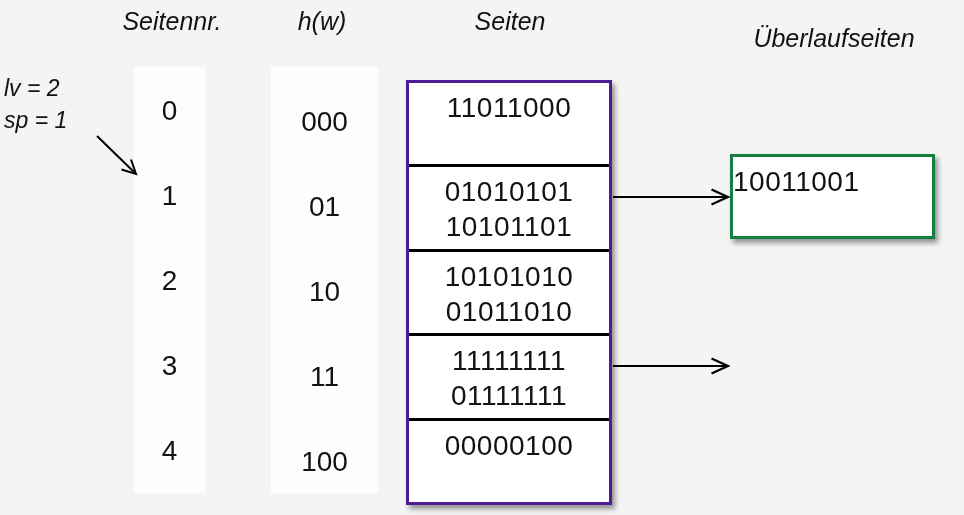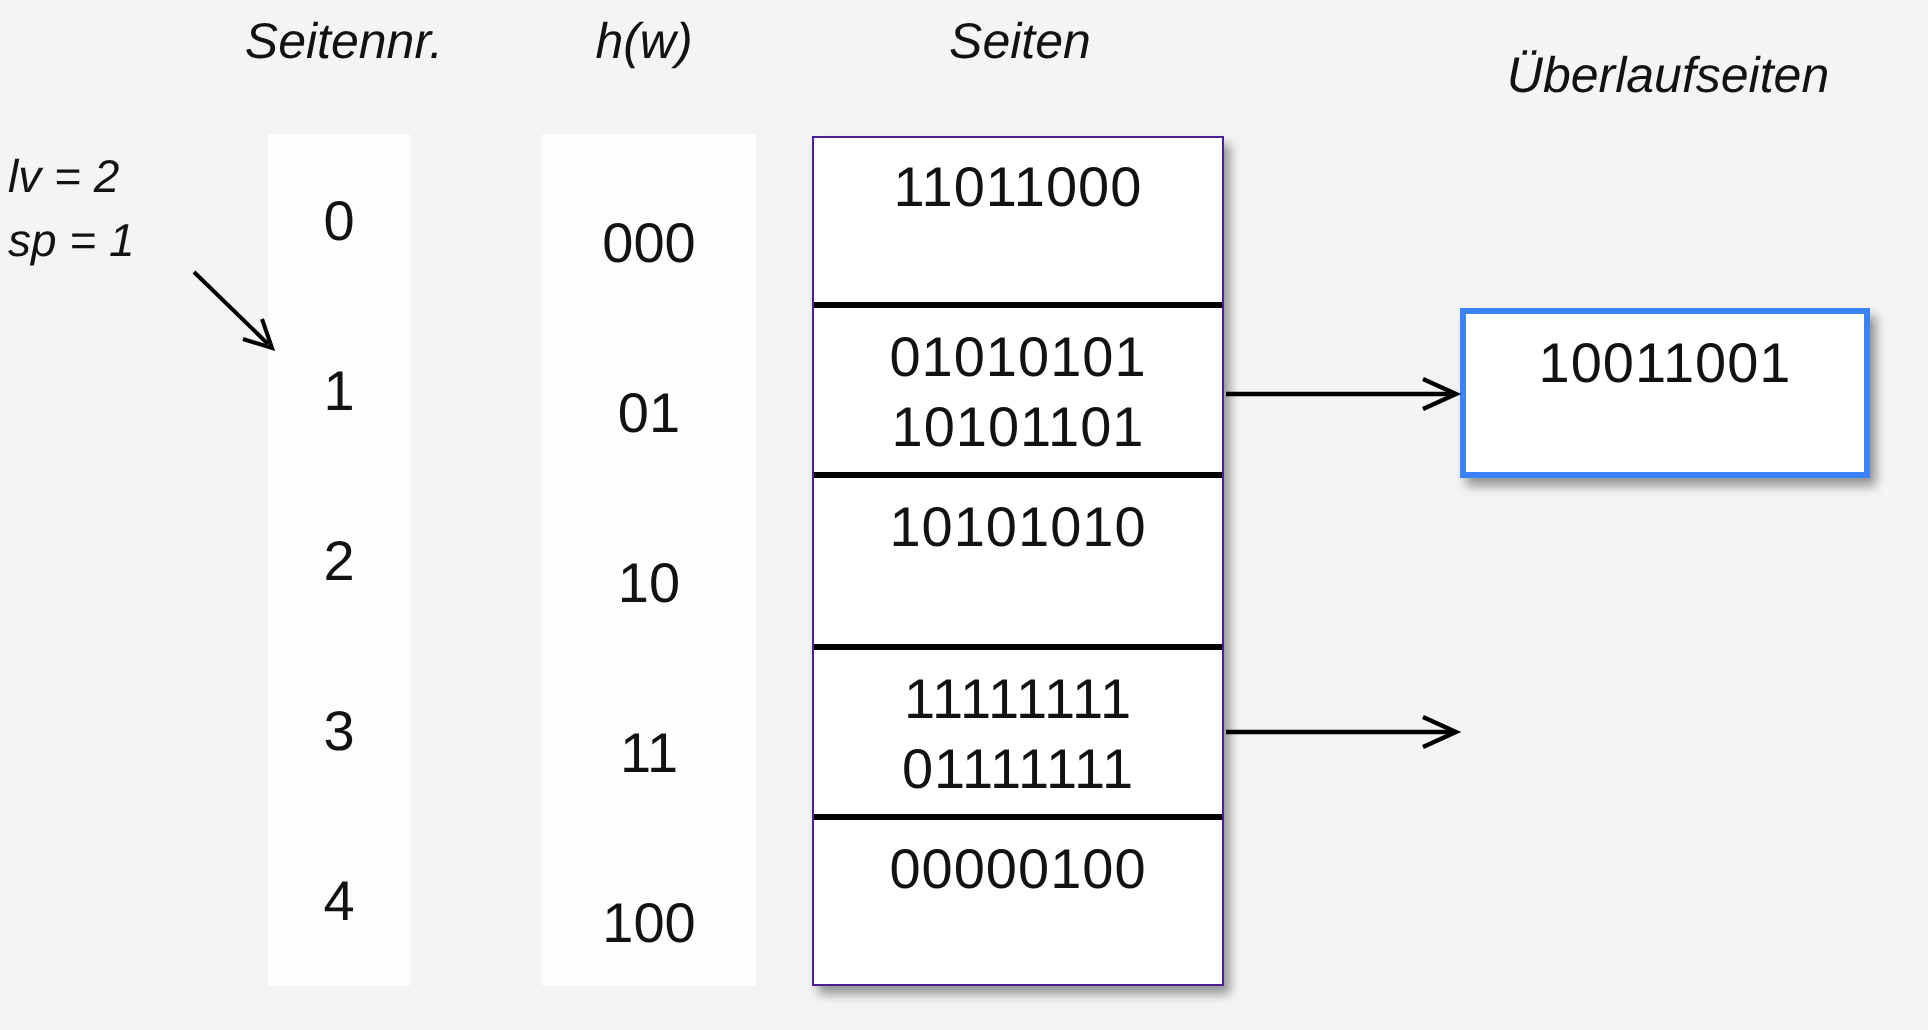--- a/index.html
+++ b/index.html
@@ -56,24 +56,24 @@
   .col-hash   { left: 271px; width: 107px; margin-top: 11px; }
   .r0 { top: 94px; }
   .r1 { top: 179px; }
   .r2 { top: 264px; }
   .r3 { top: 349px; }
   .r4 { top: 434px; }
 
   
   .pagebox {
     position: absolute;
-    left: 406px; top: 68px; width: 206px; height: 425px;
+    left: 406px; top: 80px; width: 206px; height: 425px;
     box-sizing: border-box;
     background: #ffffff;
-    border: 1px solid #4c1d95;
+    border: 3px solid #4c1d95;
     box-shadow: 3px 4px 5px rgba(0,0,0,0.40);
     display: flex; flex-direction: column;
   }
   .cell {
     flex: 1 1 0;
     border-bottom: 3px solid #000;
     padding-top: 7px;
     box-sizing: border-box;
     text-align: center;
   }
@@ -83,23 +83,23 @@
     line-height: 35px; letter-spacing: 0.5px;
     white-space: nowrap;
   }
 
   
   .obox {
     position: absolute;
     left: 730px; width: 205px; height: 85px;
     box-sizing: border-box;
     background: #ffffff;
-    border: 3px solid #3b82f6;
+    border: 3px solid #15803d;
     box-shadow: 3px 4px 5px rgba(0,0,0,0.40);
-    text-align: center;
+    text-align: left;
     padding-top: 7px;
   }
   .obox1 { top: 154px; }
   .obox2 { top: 324px; }
 
   .arrow-overlay {
     position: absolute; left: 0; top: 0;
     width: 964px; height: 515px;
     pointer-events: none;
   }
@@ -137,20 +137,21 @@
   <div class="pagebox">
     <div class="cell">
       <div class="bline">11011000</div>
     </div>
     <div class="cell">
       <div class="bline">01010101</div>
       <div class="bline">10101101</div>
     </div>
     <div class="cell">
       <div class="bline">10101010</div>
+      <div class="bline">01011010</div>
     </div>
     <div class="cell">
       <div class="bline">11111111</div>
       <div class="bline">01111111</div>
     </div>
     <div class="cell">
       <div class="bline">00000100</div>
     </div>
   </div>
 

